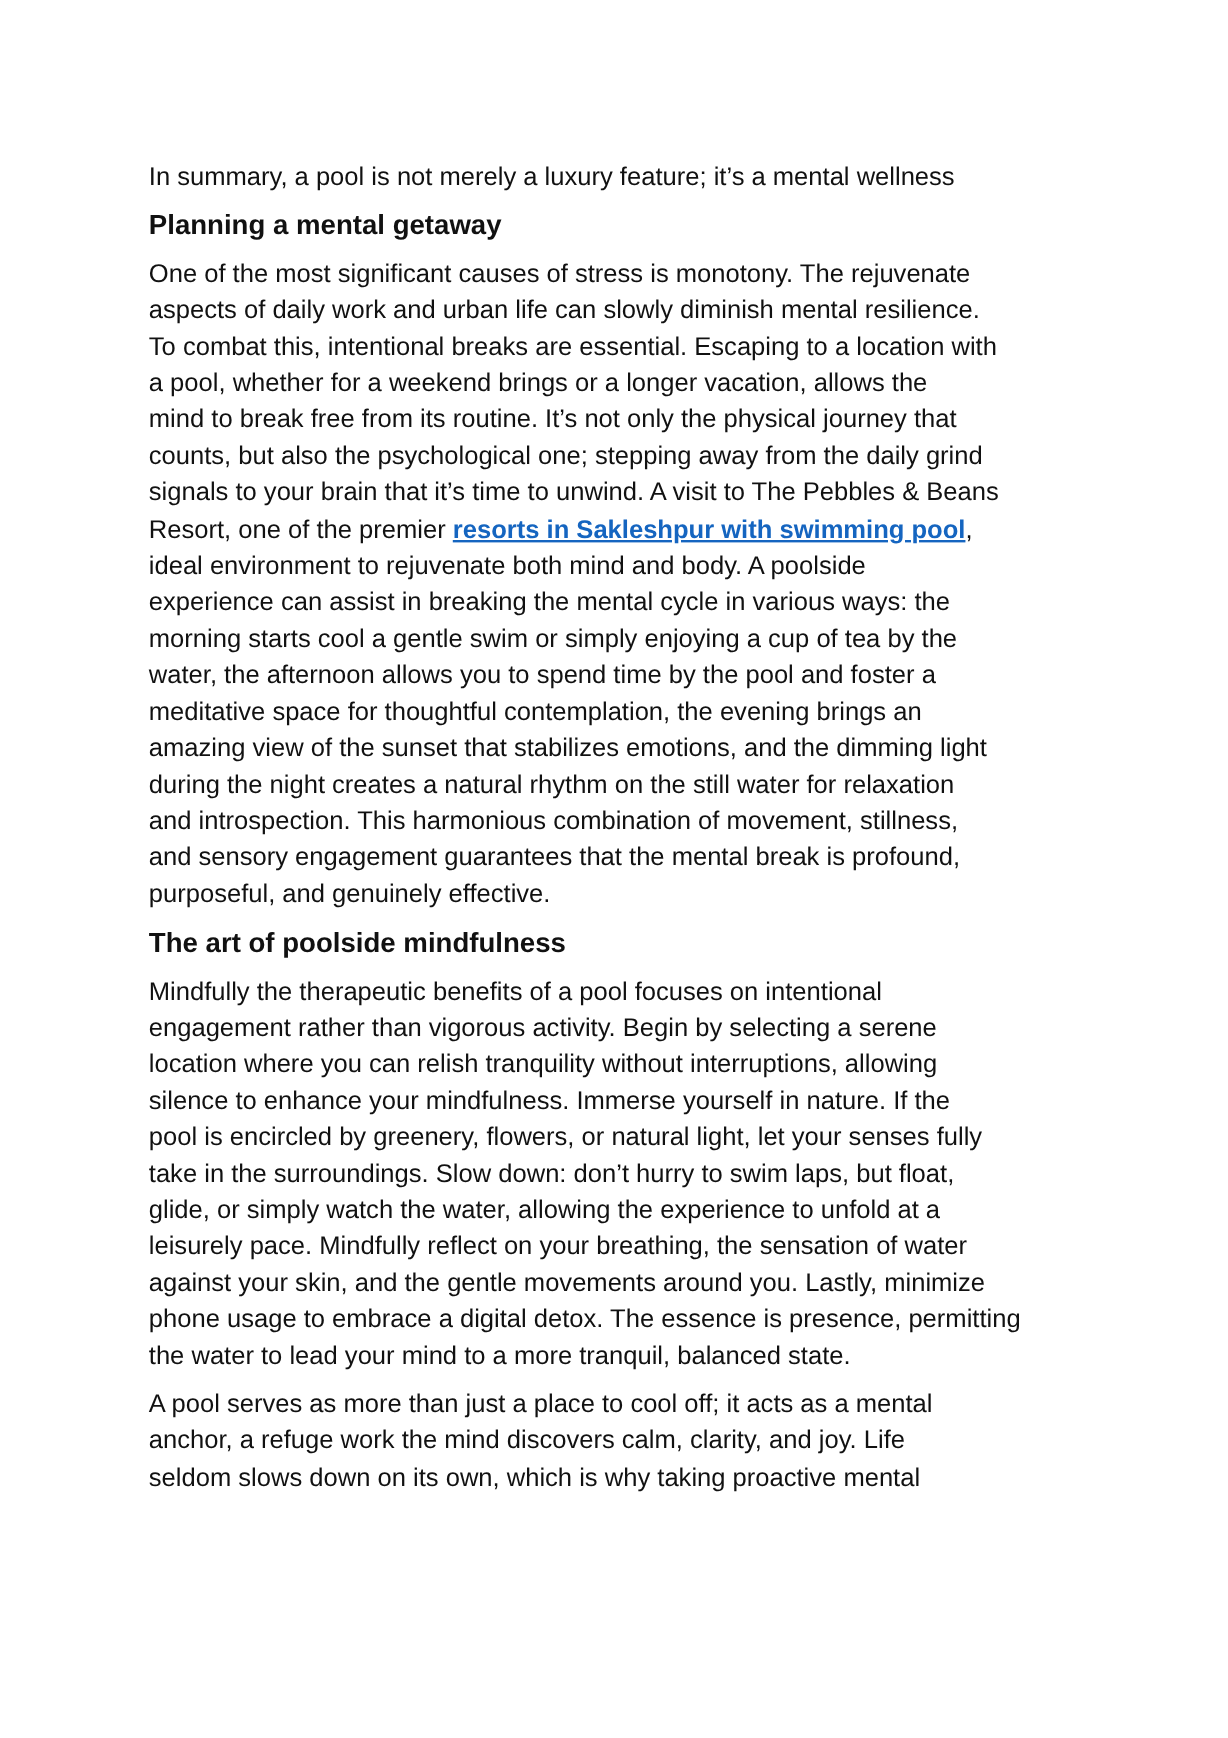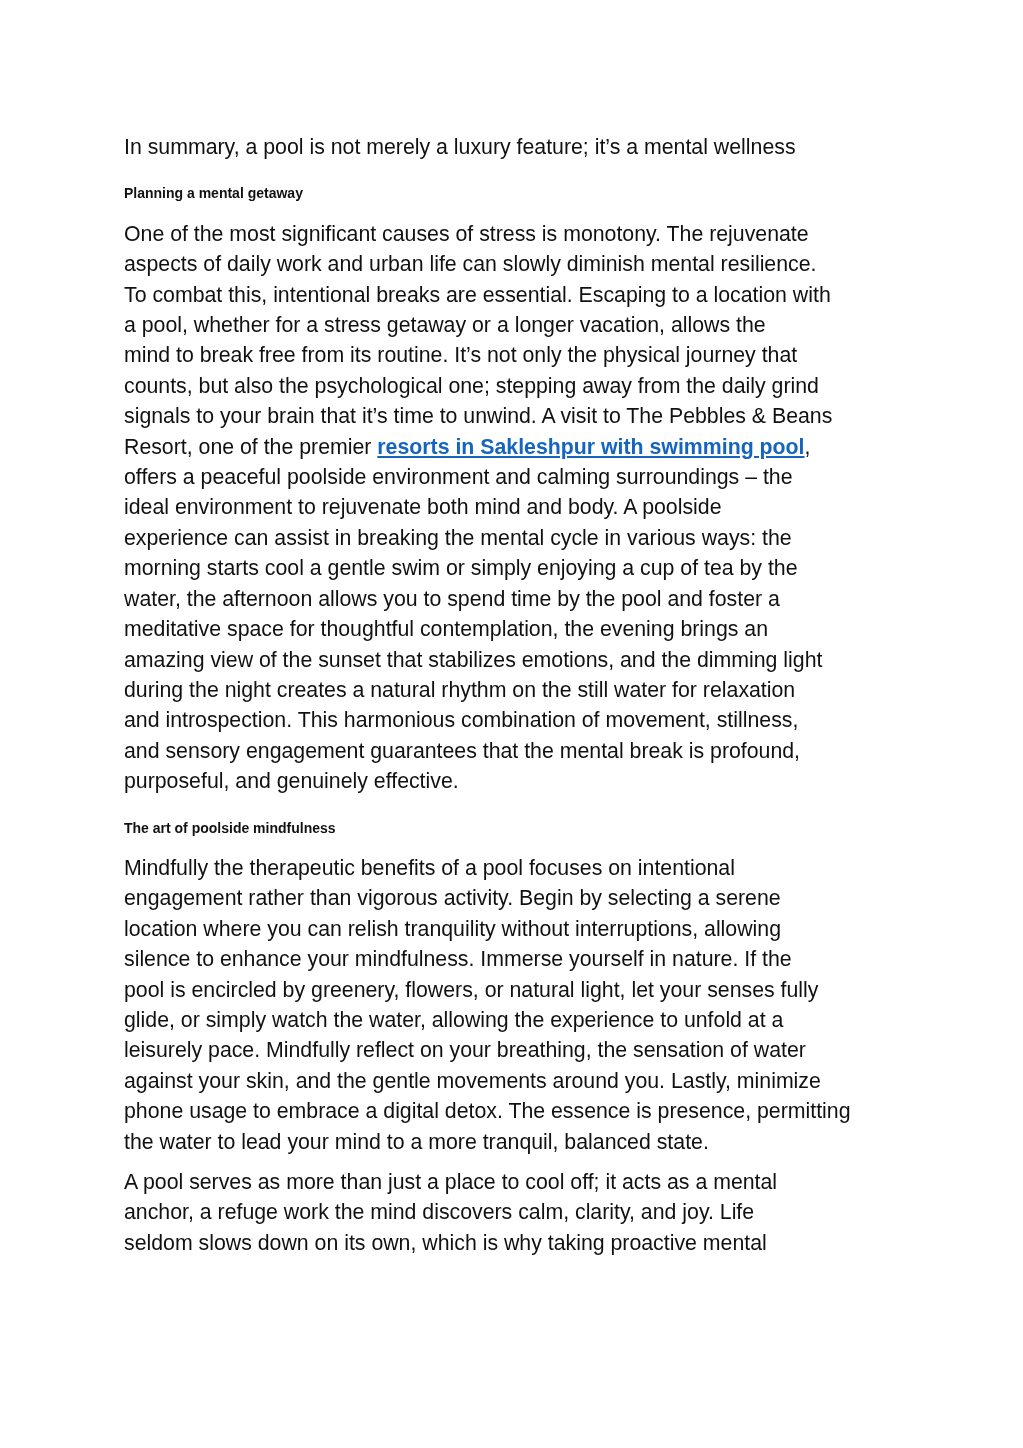--- a/index.html
+++ b/index.html
@@ -7,22 +7,22 @@
     .page {
       position: absolute; left: 124px; top: 132px; width: 780px;
       font-family: Liberation Sans, sans-serif;
       color: #111111;
       font-size: 21.3px;
       line-height: 30.4px;
     }
     .page p { margin: 0 0 10px 0; }
     .page .line { display: block; white-space: nowrap; }
     .page h2 {
-      margin: 16px 0 10px 0;
-      font-size: 14px;
+      margin: 4px 0 10px 0;
+      font-size: 23px;
       line-height: 30.4px;
       font-weight: bold;
     }
     a.link {
       color: #1565c0;
       font-weight: bold;
       text-decoration: underline;
     }
   </style>
 </head>
@@ -33,46 +33,46 @@
   <p>
     <span class="line">In summary, a pool is not merely a luxury feature; it’s a mental wellness</span>
   </p>
 
   <h2>Planning a mental getaway</h2>
 
   <p>
     <span class="line">One of the most significant causes of stress is monotony. The rejuvenate</span>
     <span class="line">aspects of daily work and urban life can slowly diminish mental resilience.</span>
     <span class="line">To combat this, intentional breaks are essential. Escaping to a location with</span>
-    <span class="line">a pool, whether for a stress getaway or a longer vacation, allows the</span>
+    <span class="line">a pool, whether for a weekend brings or a longer vacation, allows the</span>
     <span class="line">mind to break free from its routine. It’s not only the physical journey that</span>
     <span class="line">counts, but also the psychological one; stepping away from the daily grind</span>
     <span class="line">signals to your brain that it’s time to unwind. A visit to The Pebbles &amp; Beans</span>
     <span class="line"><span>Resort, one of the premier </span><a class="link" href="#">resorts in Sakleshpur with swimming pool</a><span>,</span></span>
-    <span class="line">offers a peaceful poolside environment and calming surroundings – the</span>
     <span class="line">ideal environment to rejuvenate both mind and body. A poolside</span>
     <span class="line">experience can assist in breaking the mental cycle in various ways: the</span>
     <span class="line">morning starts cool a gentle swim or simply enjoying a cup of tea by the</span>
     <span class="line">water, the afternoon allows you to spend time by the pool and foster a</span>
     <span class="line">meditative space for thoughtful contemplation, the evening brings an</span>
     <span class="line">amazing view of the sunset that stabilizes emotions, and the dimming light</span>
     <span class="line">during the night creates a natural rhythm on the still water for relaxation</span>
     <span class="line">and introspection. This harmonious combination of movement, stillness,</span>
     <span class="line">and sensory engagement guarantees that the mental break is profound,</span>
     <span class="line">purposeful, and genuinely effective.</span>
   </p>
 
   <h2>The art of poolside mindfulness</h2>
 
   <p>
     <span class="line">Mindfully the therapeutic benefits of a pool focuses on intentional</span>
     <span class="line">engagement rather than vigorous activity. Begin by selecting a serene</span>
     <span class="line">location where you can relish tranquility without interruptions, allowing</span>
     <span class="line">silence to enhance your mindfulness. Immerse yourself in nature. If the</span>
     <span class="line">pool is encircled by greenery, flowers, or natural light, let your senses fully</span>
+    <span class="line">take in the surroundings. Slow down: don’t hurry to swim laps, but float,</span>
     <span class="line">glide, or simply watch the water, allowing the experience to unfold at a</span>
     <span class="line">leisurely pace. Mindfully reflect on your breathing, the sensation of water</span>
     <span class="line">against your skin, and the gentle movements around you. Lastly, minimize</span>
     <span class="line">phone usage to embrace a digital detox. The essence is presence, permitting</span>
     <span class="line">the water to lead your mind to a more tranquil, balanced state.</span>
   </p>
 
   <p>
     <span class="line">A pool serves as more than just a place to cool off; it acts as a mental</span>
     <span class="line">anchor, a refuge work the mind discovers calm, clarity, and joy. Life</span>

